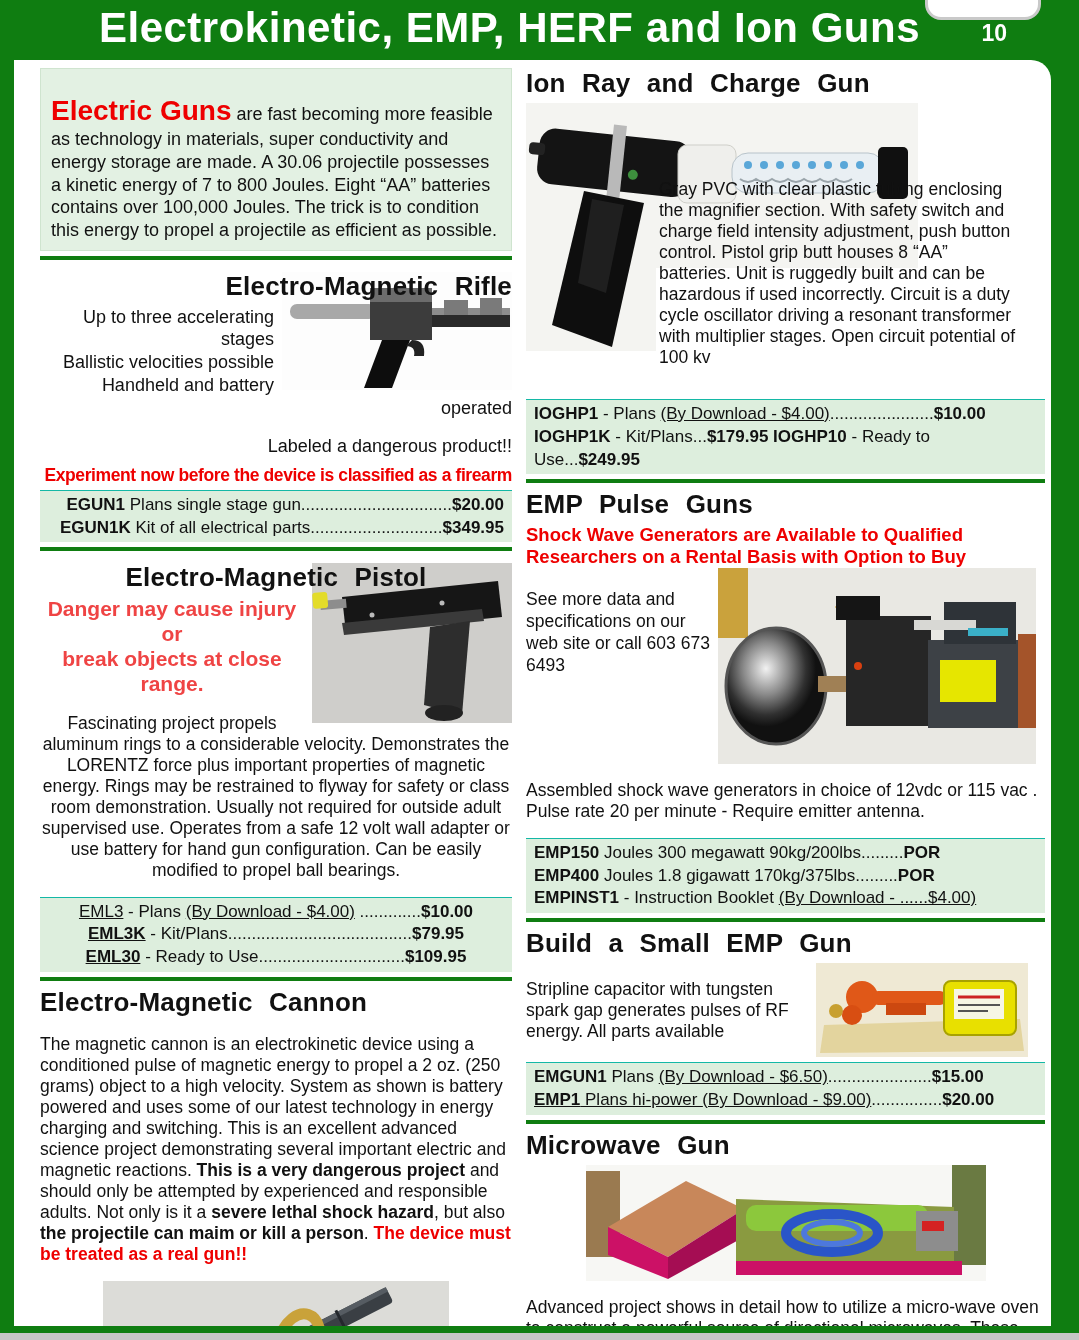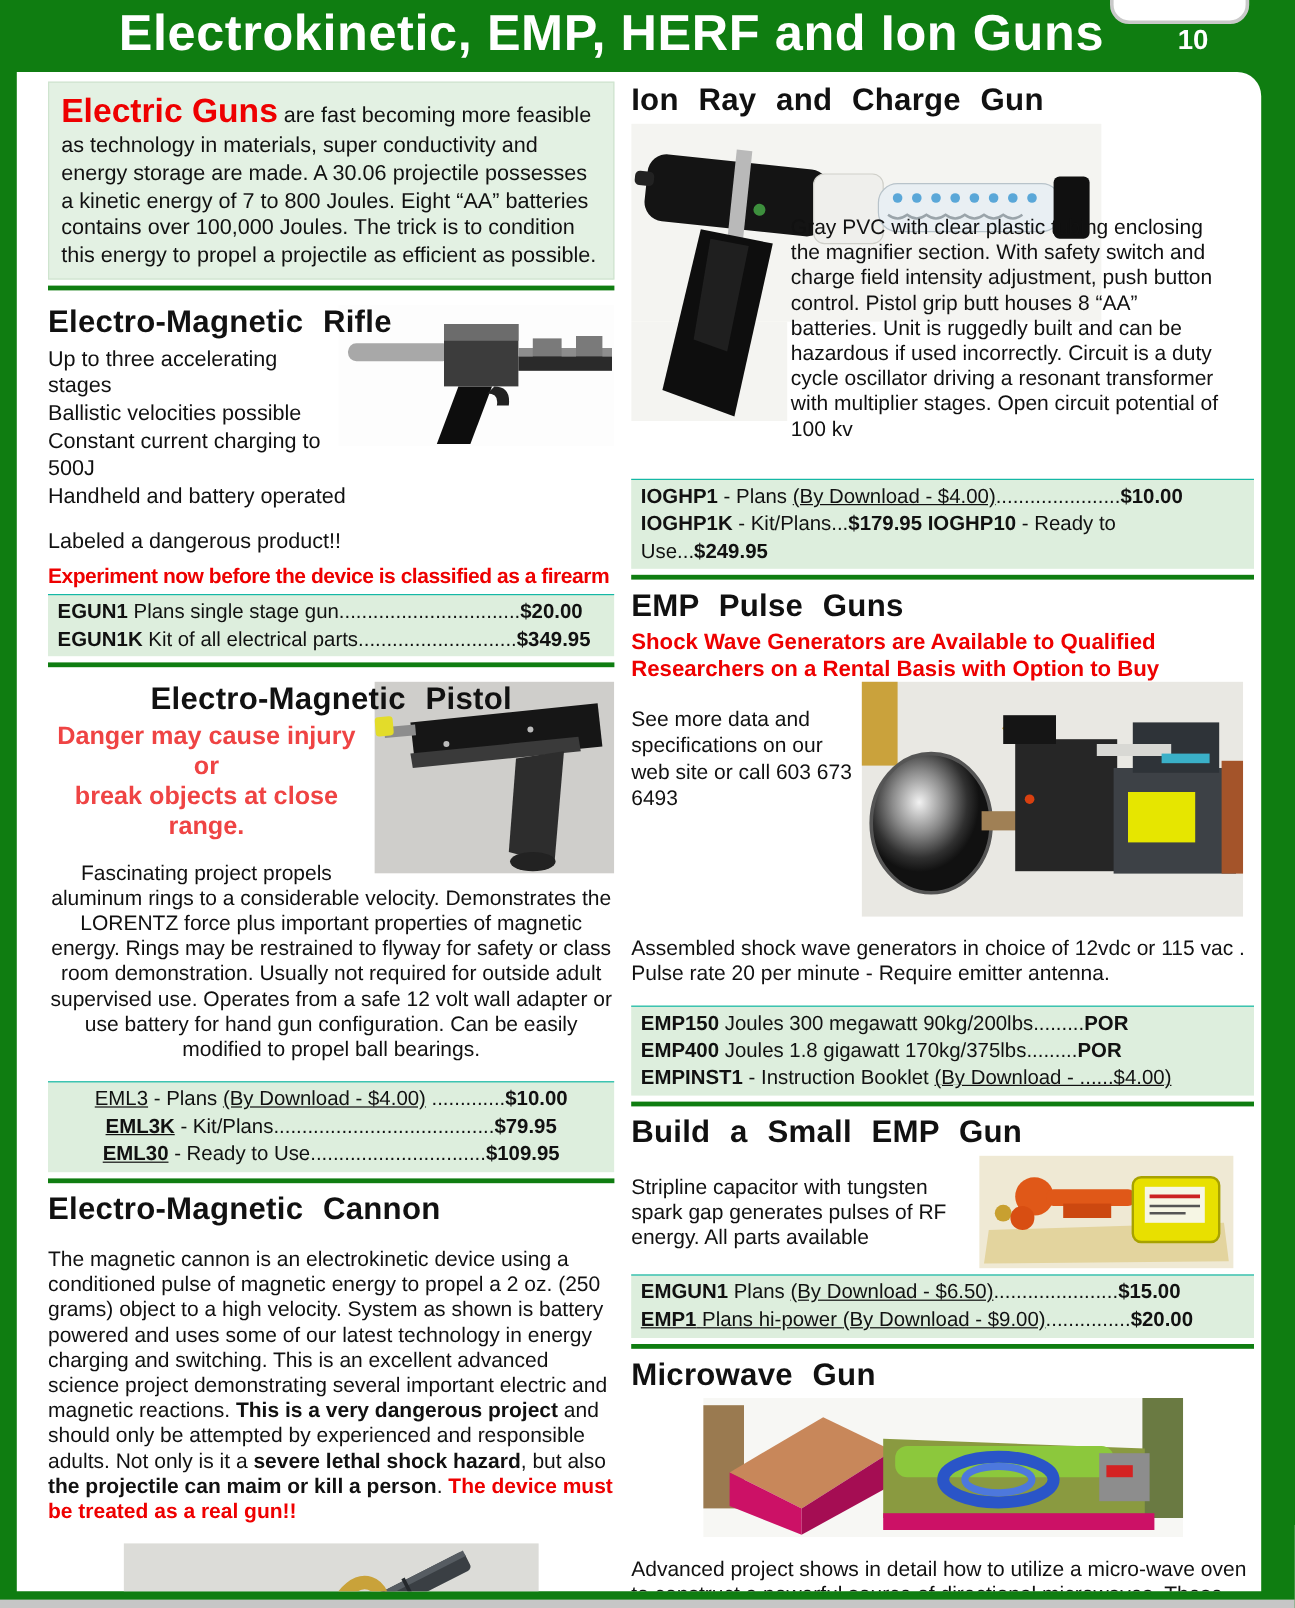--- a/index.html
+++ b/index.html
@@ -39,21 +39,21 @@
   h2{font-size:26px;font-weight:bold;margin:6px 0 4px;word-spacing:9px;letter-spacing:0.2px;}
   p{margin:16px 0;font-size:17px;line-height:1.2;}
   .divider{height:4px;background:#0f7d11;margin:5px 0;}
   .b{font-weight:bold;}
   .u{text-decoration:underline;}
   .redtext{color:#ee0000;font-weight:bold;}
 
   
   .intro-box{
     background:#e3f1e3;border:1px solid #cfe4cf;
-    padding:6px 10px 8px;font-size:18px;line-height:1.26;
+    padding:24px 10px 8px;font-size:18px;line-height:1.26;
   }
   .intro-box .lead{color:#ee0000;font-weight:bold;font-size:28px;}
 
   
   .features{font-size:18px;line-height:1.27;}
   .note{font-size:18px;margin-top:16px;}
   .warning{color:#ee0000;font-weight:bold;font-size:17.5px;white-space:nowrap;letter-spacing:-0.4px;margin:8px 0 4px;}
   .danger{color:#ef4444;font-weight:bold;font-size:21px;line-height:1.18;}
 
   
@@ -91,38 +91,37 @@
 
 <div class="panel">
 
   <div class="col left">
 
     <div class="intro-box">
       <span class="lead">Electric Guns</span><span> are fast becoming more feasible as technology in materials, super conductivity and energy storage are made. A 30.06 projectile possesses a kinetic energy of 7 to 800 Joules. Eight “AA” batteries contains over 100,000 Joules. The trick is to condition this energy to propel a projectile as efficient as possible.</span>
     </div>
     <div class="divider"></div>
 
-    <div style="overflow:hidden;">
+    <div style="overflow:hidden;text-align:right;">
       <h2>Electro-Magnetic Rifle</h2>
       <svg class="img-right rifle-img" width="230" height="118" viewBox="0 0 230 118">
         <rect x="0" y="0" width="230" height="118" fill="#fdfdfd"></rect>
         <rect x="8" y="32" width="86" height="15" rx="7" fill="#a8a8a8"></rect>
         <rect x="88" y="16" width="62" height="52" fill="#3c3c3c"></rect>
         <rect x="88" y="16" width="62" height="14" fill="#6c6c6c"></rect>
         <rect x="150" y="36" width="78" height="7" fill="#8d8d8d"></rect>
         <rect x="162" y="28" width="24" height="20" fill="#7a7a7a"></rect>
         <rect x="198" y="26" width="22" height="22" fill="#7a7a7a"></rect>
         <polygon points="100,68 128,68 110,116 82,116" fill="#0d0d0d"></polygon>
         <path d="M130 68 q14 0 12 16 l-10 0 q2 -10 -8 -10 z" fill="#222"></path>
         <rect x="150" y="43" width="78" height="12" fill="#2a2a2a"></rect>
       </svg>
       <div class="features">
         <div>Up to three accelerating stages</div>
         <div>Ballistic velocities possible</div>
-        <div>Constant current charging to 500J</div>
         <div>Handheld and battery operated</div>
       </div>
       <div class="note">Labeled a dangerous product!!</div>
       <div class="warning">Experiment now before the device is classified as a firearm</div>
       <div class="price-box">
         <div class="price-row">
           <span class="b">EGUN1</span><span> Plans single stage gun</span><span>................................</span><span class="amt">$20.00</span>
         </div>
         <div class="price-row">
           <span class="b">EGUN1K</span><span> Kit of all electrical parts</span><span>............................</span><span class="amt">$349.95</span>

